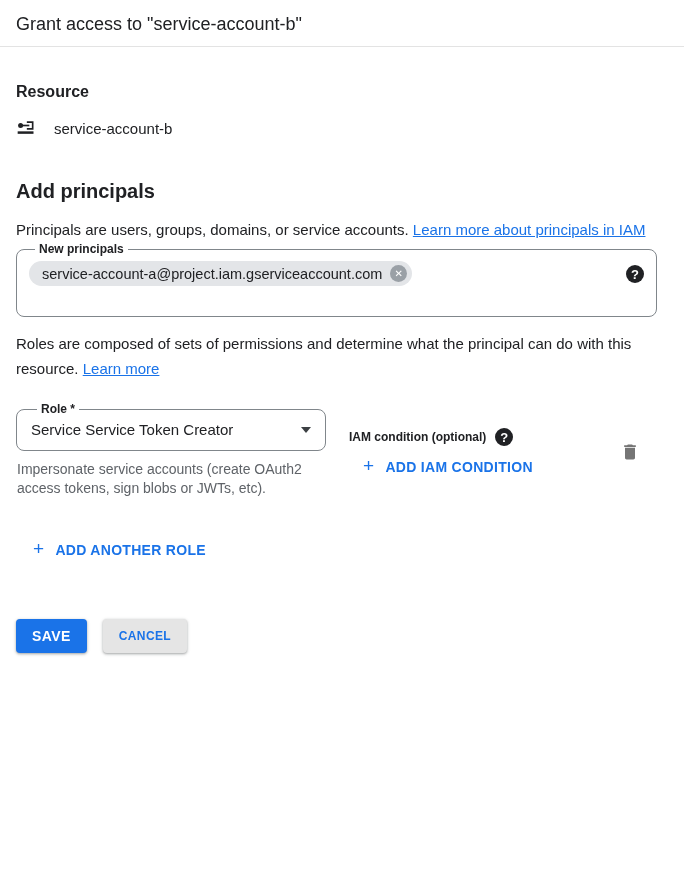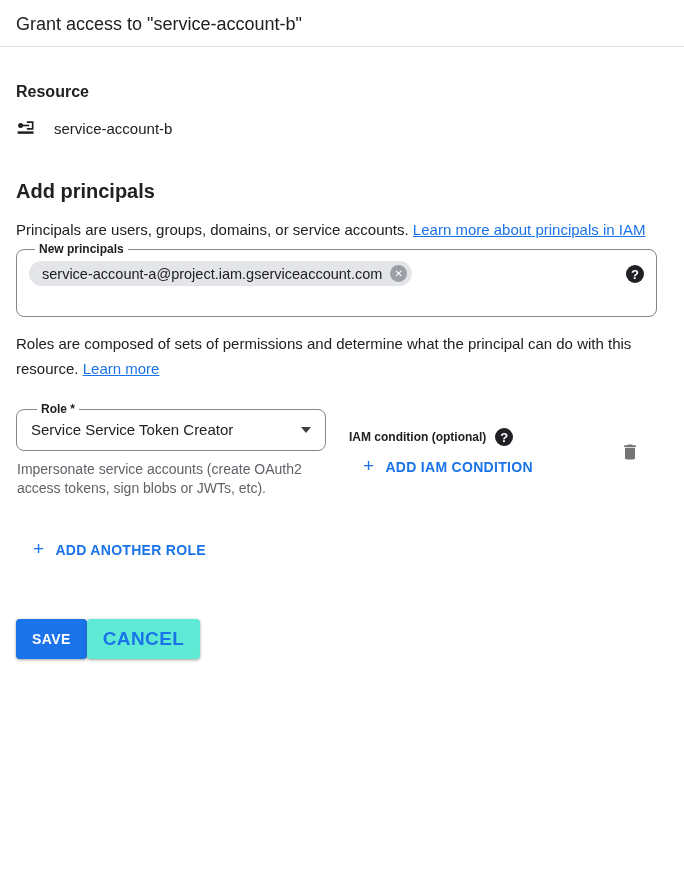--- a/index.html
+++ b/index.html
@@ -84,30 +84,30 @@
 
   .delete-button {
     margin-left: auto; margin-top: 3px; margin-right: 17px;
     background: none; border: none; cursor: pointer; padding: 0;
     display: inline-flex;
   }
 
   .add-role-button { margin-top: 42px; margin-left: 17px; }
 
   
-  .footer { display: flex; margin-top: 59px; padding: 0 0 0 16px; }
+  .footer { display: flex; gap: 16px; margin-top: 59px; padding: 0 0 0 16px; }
   .save-button {
     background: #1a73e8; color: #fff; border: none; border-radius: 4px;
     font-family: inherit; font-size: 14px; font-weight: 700; letter-spacing: 0.4px;
     padding: 9px 16px; cursor: pointer;
     box-shadow: 0 1px 2px rgba(60,64,67,.3), 0 1px 3px 1px rgba(60,64,67,.15);
   }
   .cancel-button {
-    background: #5eead4; color: #1a73e8; border: none; border-radius: 4px;
-    font-family: inherit; font-size: 19px; font-weight: 700; letter-spacing: 0.4px;
+    background: #e5e5e5; color: #1a73e8; border: none; border-radius: 4px;
+    font-family: inherit; font-size: 12px; font-weight: 700; letter-spacing: 0.4px;
     padding: 9px 16px; cursor: pointer;
     box-shadow: 0 1px 2px rgba(60,64,67,.3), 0 1px 3px 1px rgba(60,64,67,.15);
   }
 </style>
 </head>
 <body>
 
 <header class="dialog-header">
   <h1 class="dialog-title">Grant access to "service-account-b"</h1>
 </header>

